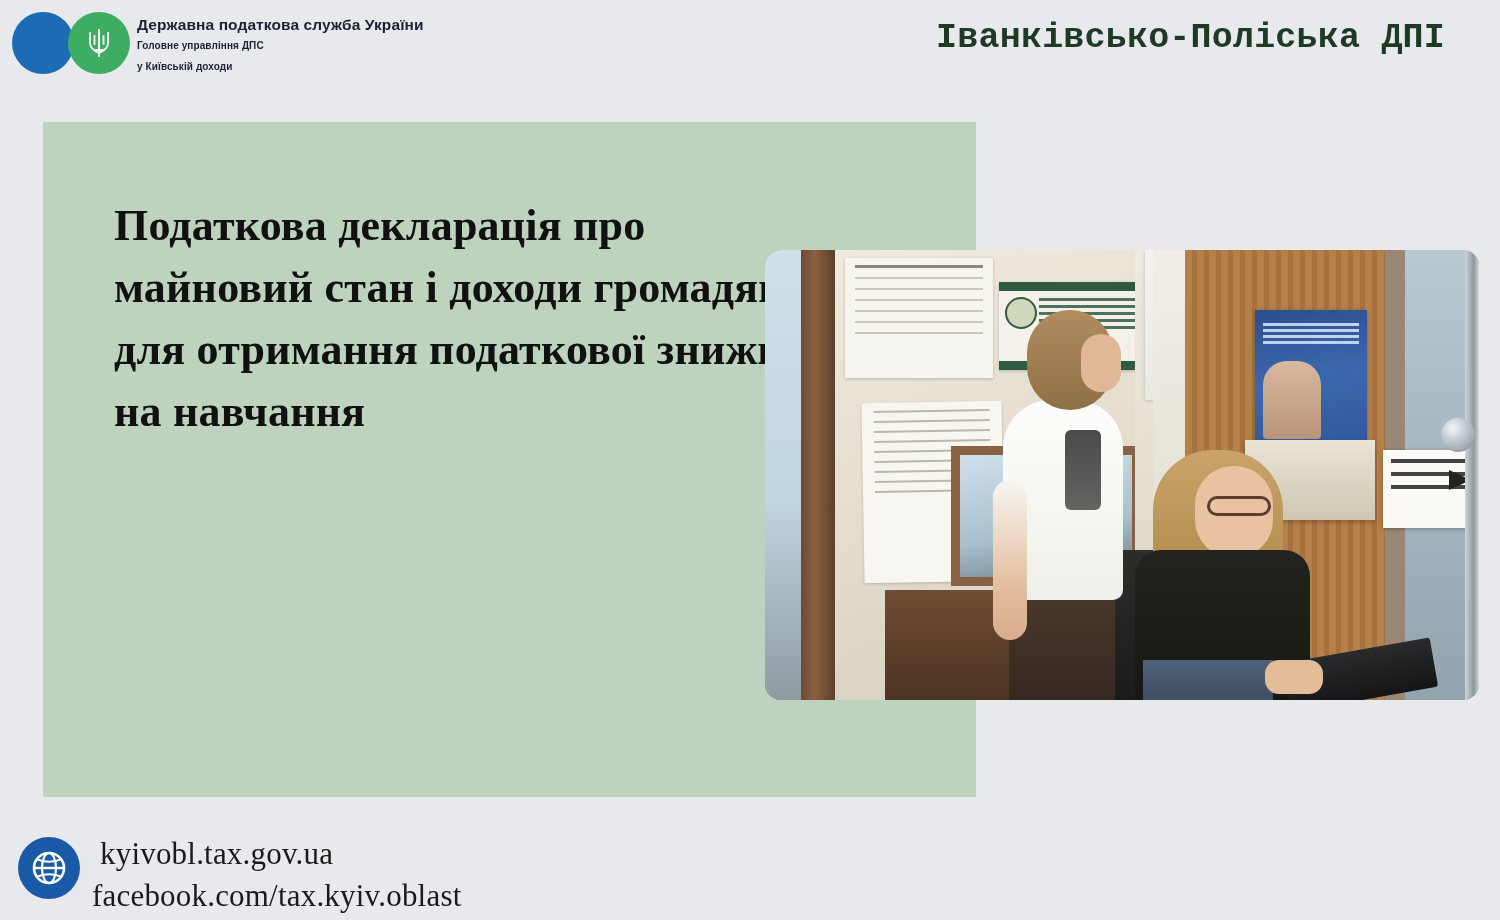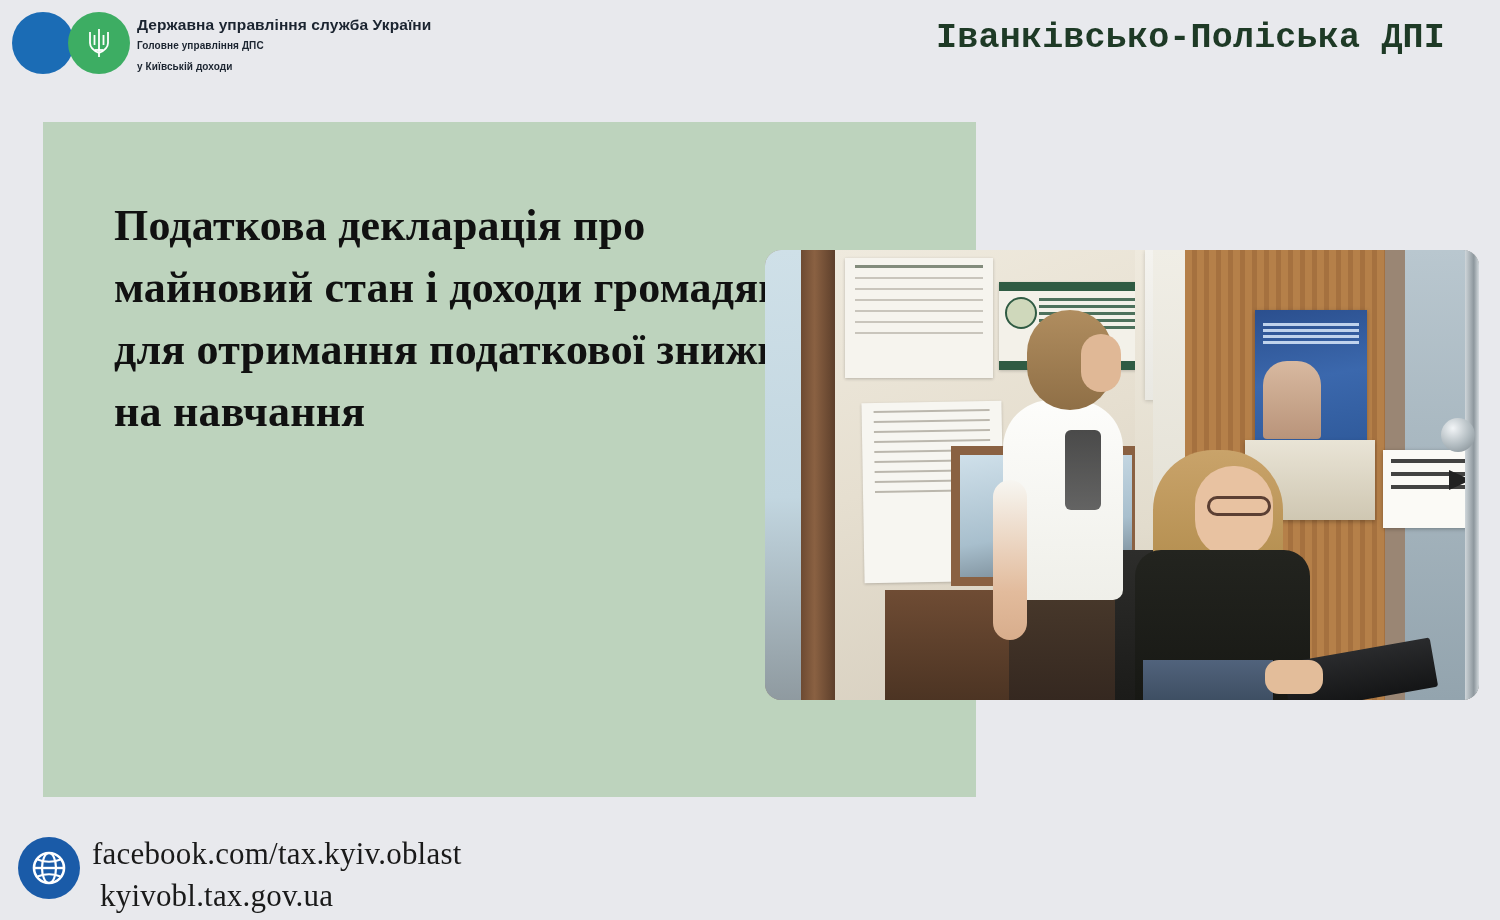--- a/index.html
+++ b/index.html
@@ -197,21 +197,21 @@
           <path d="M22 6 L22 17 Q22 23 13 27"></path>
           <path d="M8.5 9 L8.5 19"></path>
           <path d="M17.5 9 L17.5 19"></path>
           <path d="M9 24 L17 24"></path>
         </g>
       </svg>
     </div>
   </div>
 
   <div class="org-block">
-    <div class="org-line1">Державна управління служба України</div>
+    <div class="org-line1">Державна податкова служба України</div>
     <div class="org-line2">Головне управління ДПС</div>
     <div class="org-line3">у Київській доходи</div>
   </div>
 
   <div class="dpi-title">Іванківсько-Поліська ДПІ</div>
 </div>
 
 <div class="green-panel"></div>
 <div class="headline">Податкова декларація про майновий стан і доходи громадян для отримання податкової знижки на навчання</div>
 
@@ -312,16 +312,16 @@
   <div class="globe">
     <svg width="40" height="40" viewBox="0 0 40 40">
       <circle cx="20" cy="20" r="15" fill="none" stroke="#ffffff" stroke-width="2.6"></circle>
       <ellipse cx="20" cy="20" rx="7" ry="15" fill="none" stroke="#ffffff" stroke-width="2.2"></ellipse>
       <line x1="5" y1="20" x2="35" y2="20" stroke="#ffffff" stroke-width="2.4"></line>
       <path d="M8.5 11.5 Q20 16 31.5 11.5" fill="none" stroke="#ffffff" stroke-width="2.1"></path>
       <path d="M8.5 28.5 Q20 24 31.5 28.5" fill="none" stroke="#ffffff" stroke-width="2.1"></path>
     </svg>
   </div>
   <div class="footer-links">
+    <div class="f-line site">kyivobl.tax.gov.ua</div>
     <div class="f-line">facebook.com/tax.kyiv.oblast</div>
-    <div class="f-line site">kyivobl.tax.gov.ua</div>
   </div>
 </div>
 
 </body></html>

